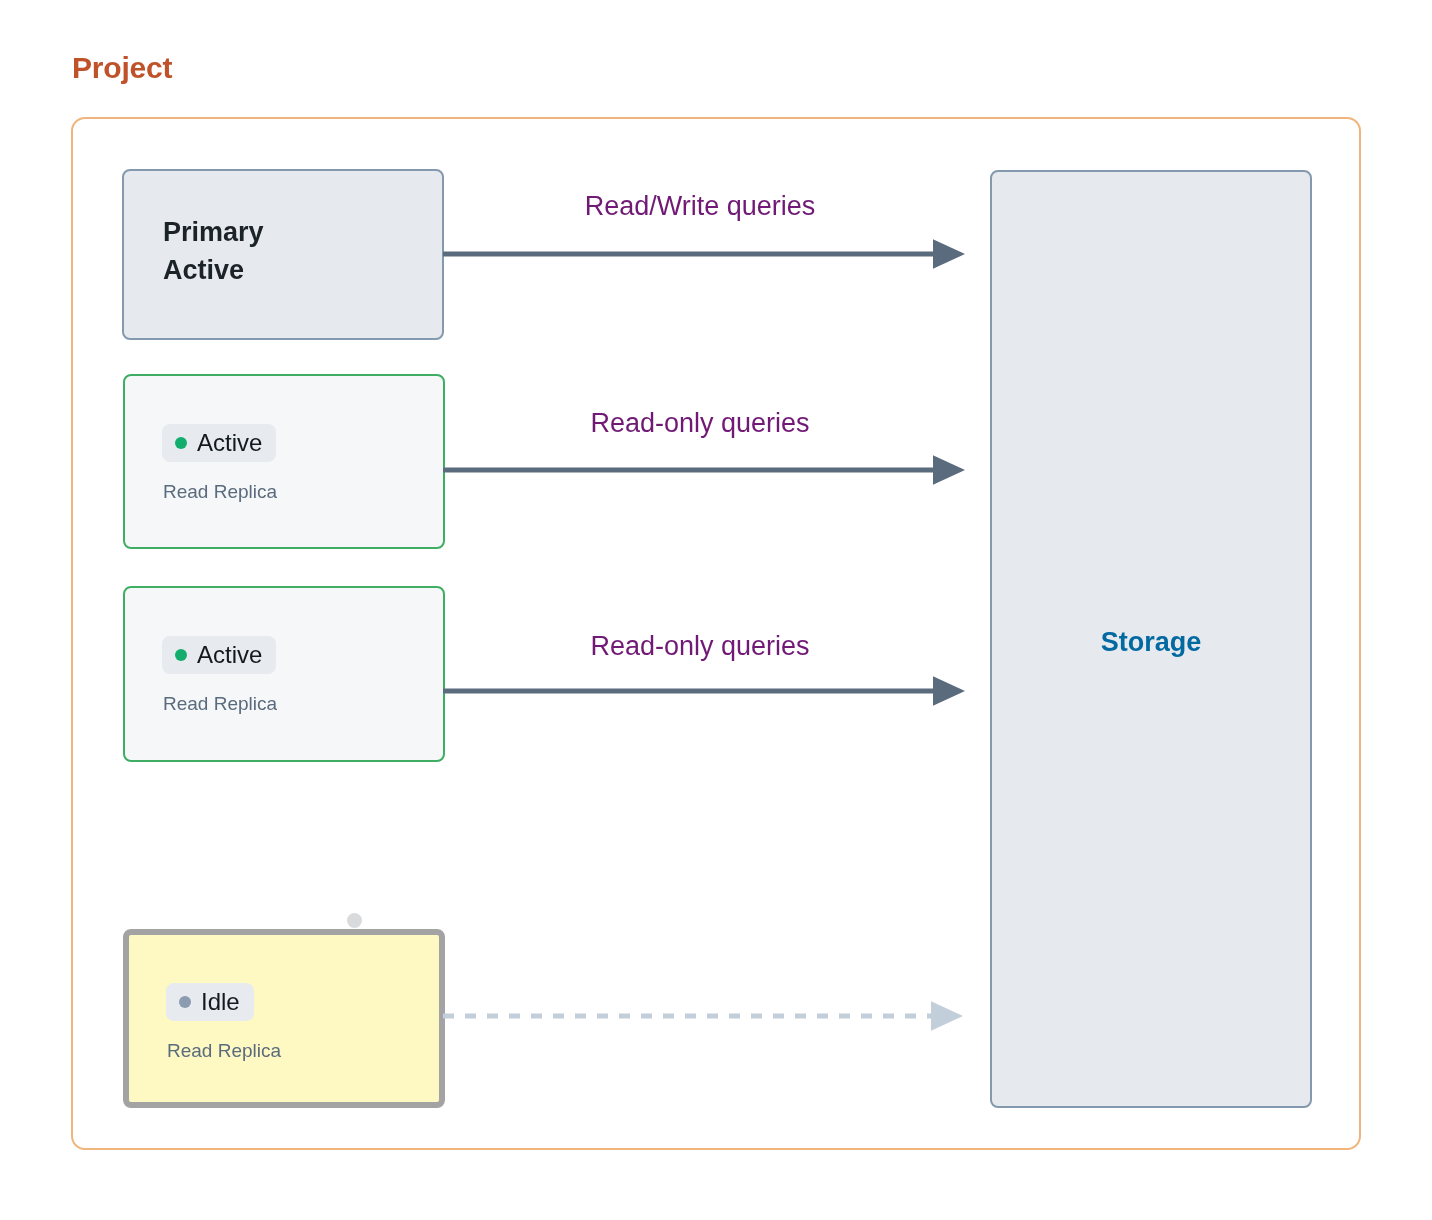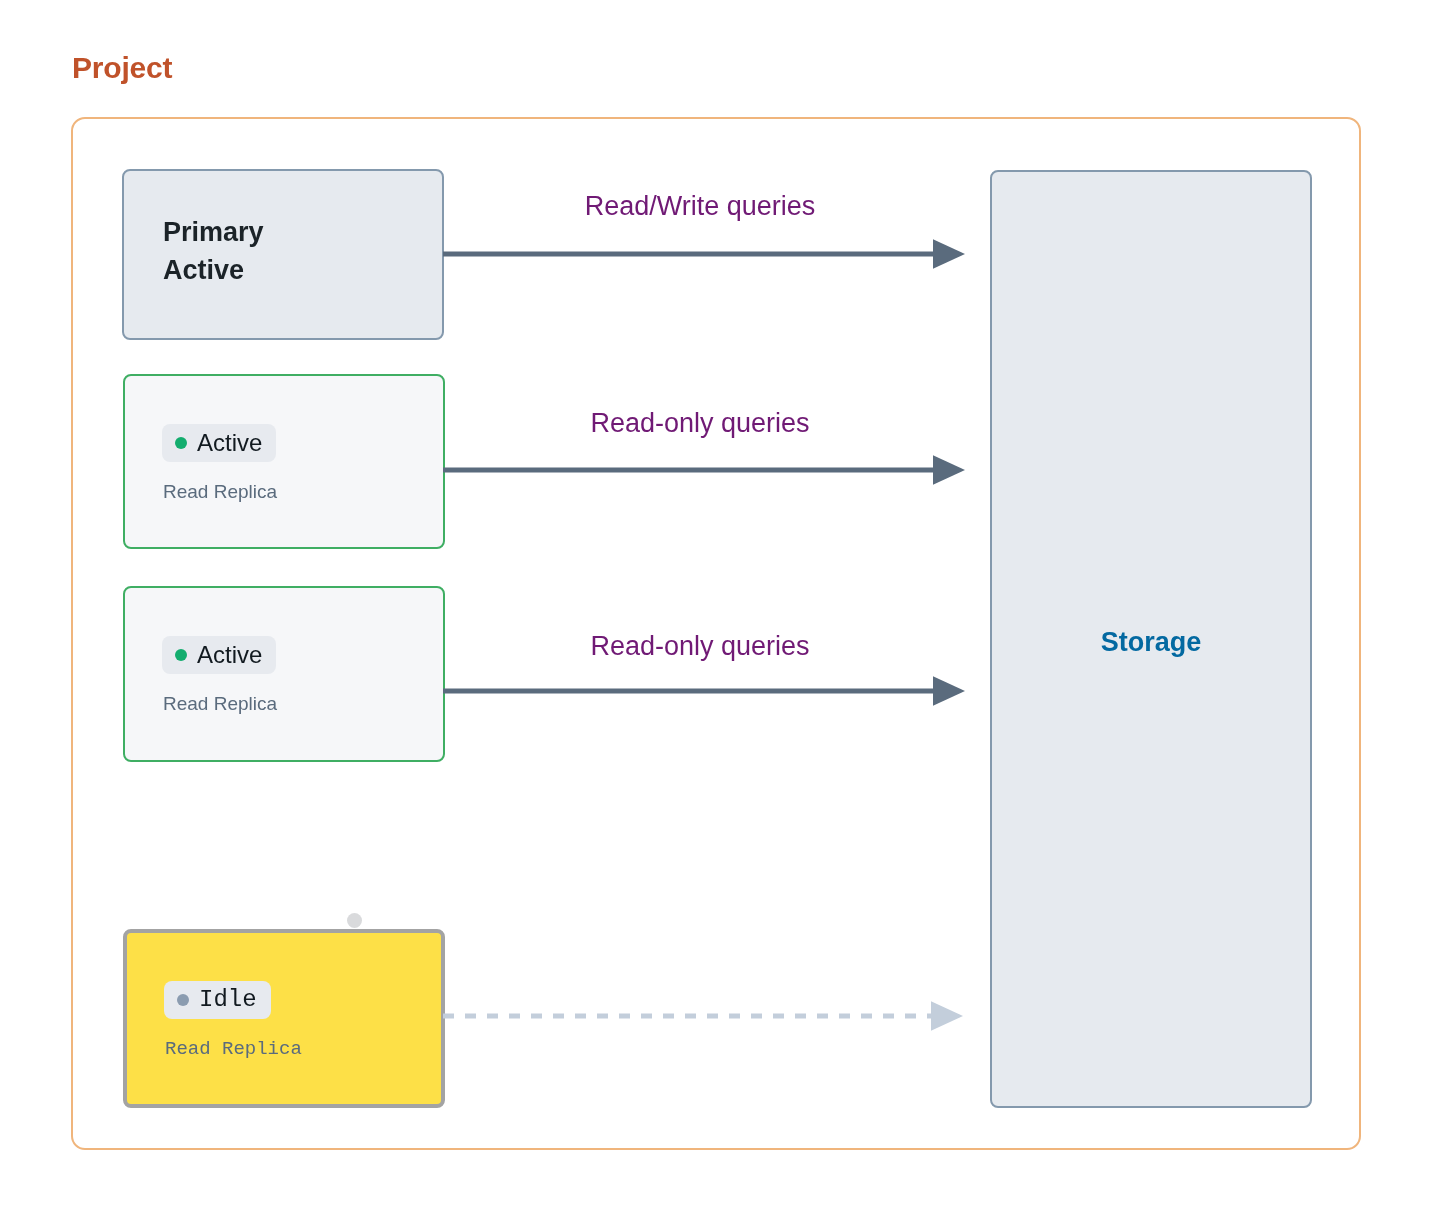--- a/index.html
+++ b/index.html
@@ -52,23 +52,22 @@
   }
   .node.primary {
     background: #e6eaef;
     border: 2px solid #8499ad;
   }
   .node.replica-active {
     background: #f6f7f9;
     border: 2px solid #3fae63;
   }
   .node.replica-idle {
-    background: #fde047;
-    border: 4px solid #a3a3a3;
-    font-family: Liberation Mono, monospace;
+    background: #fef9c3;
+    border: 6px solid #a3a3a3;
   }
   .node.storage {
     background: #e6eaef;
     border: 2px solid #8499ad;
   }
 
   .node-title-strong {
     position: absolute;
     left: 39px;
     top: 42px;

